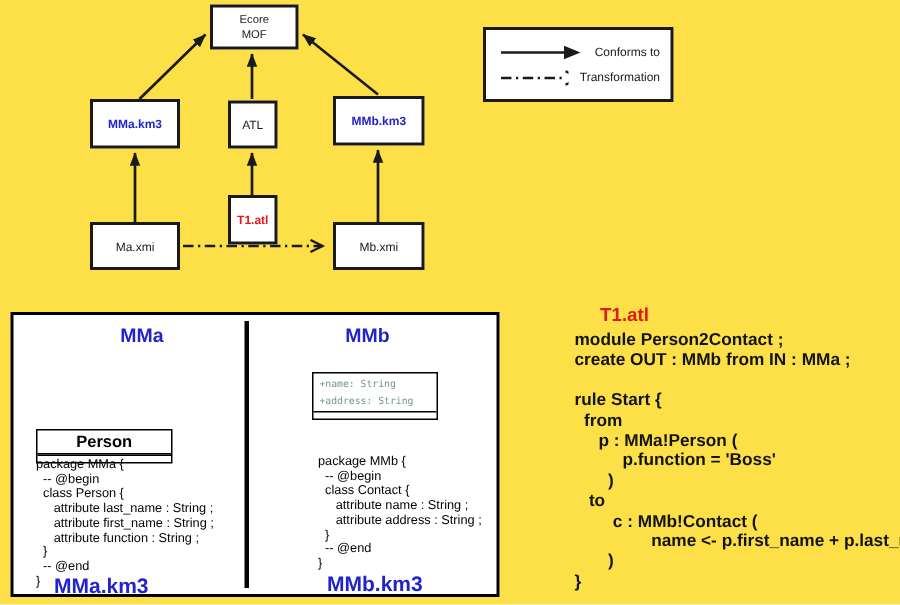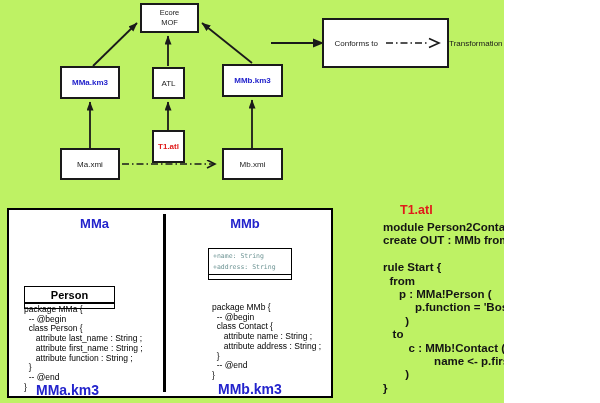--- a/index.html
+++ b/index.html
@@ -4,37 +4,37 @@
 <style>
   :root{
     --blue:#2323cc;
     --red:#e01a1a;
     --attribute-teal:#6f9595;
     --ink:#1a1a1a;
   }
   *{box-sizing:border-box;margin:0;padding:0;}
   html,body{background:#ffffff;}
   body{font-family:"Liberation Sans",sans-serif;color:#111;}
-  .stage{position:relative;width:504px;height:403px;background:#bef264;overflow:hidden;}
+  .stage{position:relative;width:600px;height:403px;background:#fde047;overflow:hidden;}
 
   
   .arrow-layer{position:absolute;left:0;top:0;width:600px;height:200px;}
   .node{
     position:absolute;border:2px solid var(--ink);background:#fff;
     display:flex;align-items:center;justify-content:center;text-align:center;
     font-size:8px;color:#1a1a1a;
   }
   .node .two-line{line-height:10px;font-size:7.5px;}
   .lbl-blue{color:var(--blue);font-weight:bold;}
   .lbl-red{color:var(--red);font-weight:bold;}
 
   .legend{
     position:absolute;left:322px;top:18px;width:127px;height:50px;
     border:2px solid var(--ink);background:#fff;
-    display:flex;flex-direction:row;justify-content:center;gap:5px;padding:4px 7px;
+    display:flex;flex-direction:column;justify-content:center;gap:5px;padding:4px 7px;
   }
   .legend-row{display:flex;align-items:center;gap:8px;}
   .legend-row .txt{font-size:8px;color:#1a1a1a;white-space:nowrap;}
 
   
   .panel{
     position:absolute;left:7px;top:208px;width:326px;height:190px;
     border:2px solid #000;background:#fff;
   }
   .panel-divider{position:absolute;left:154px;top:4px;width:3px;height:178px;background:#000;}

